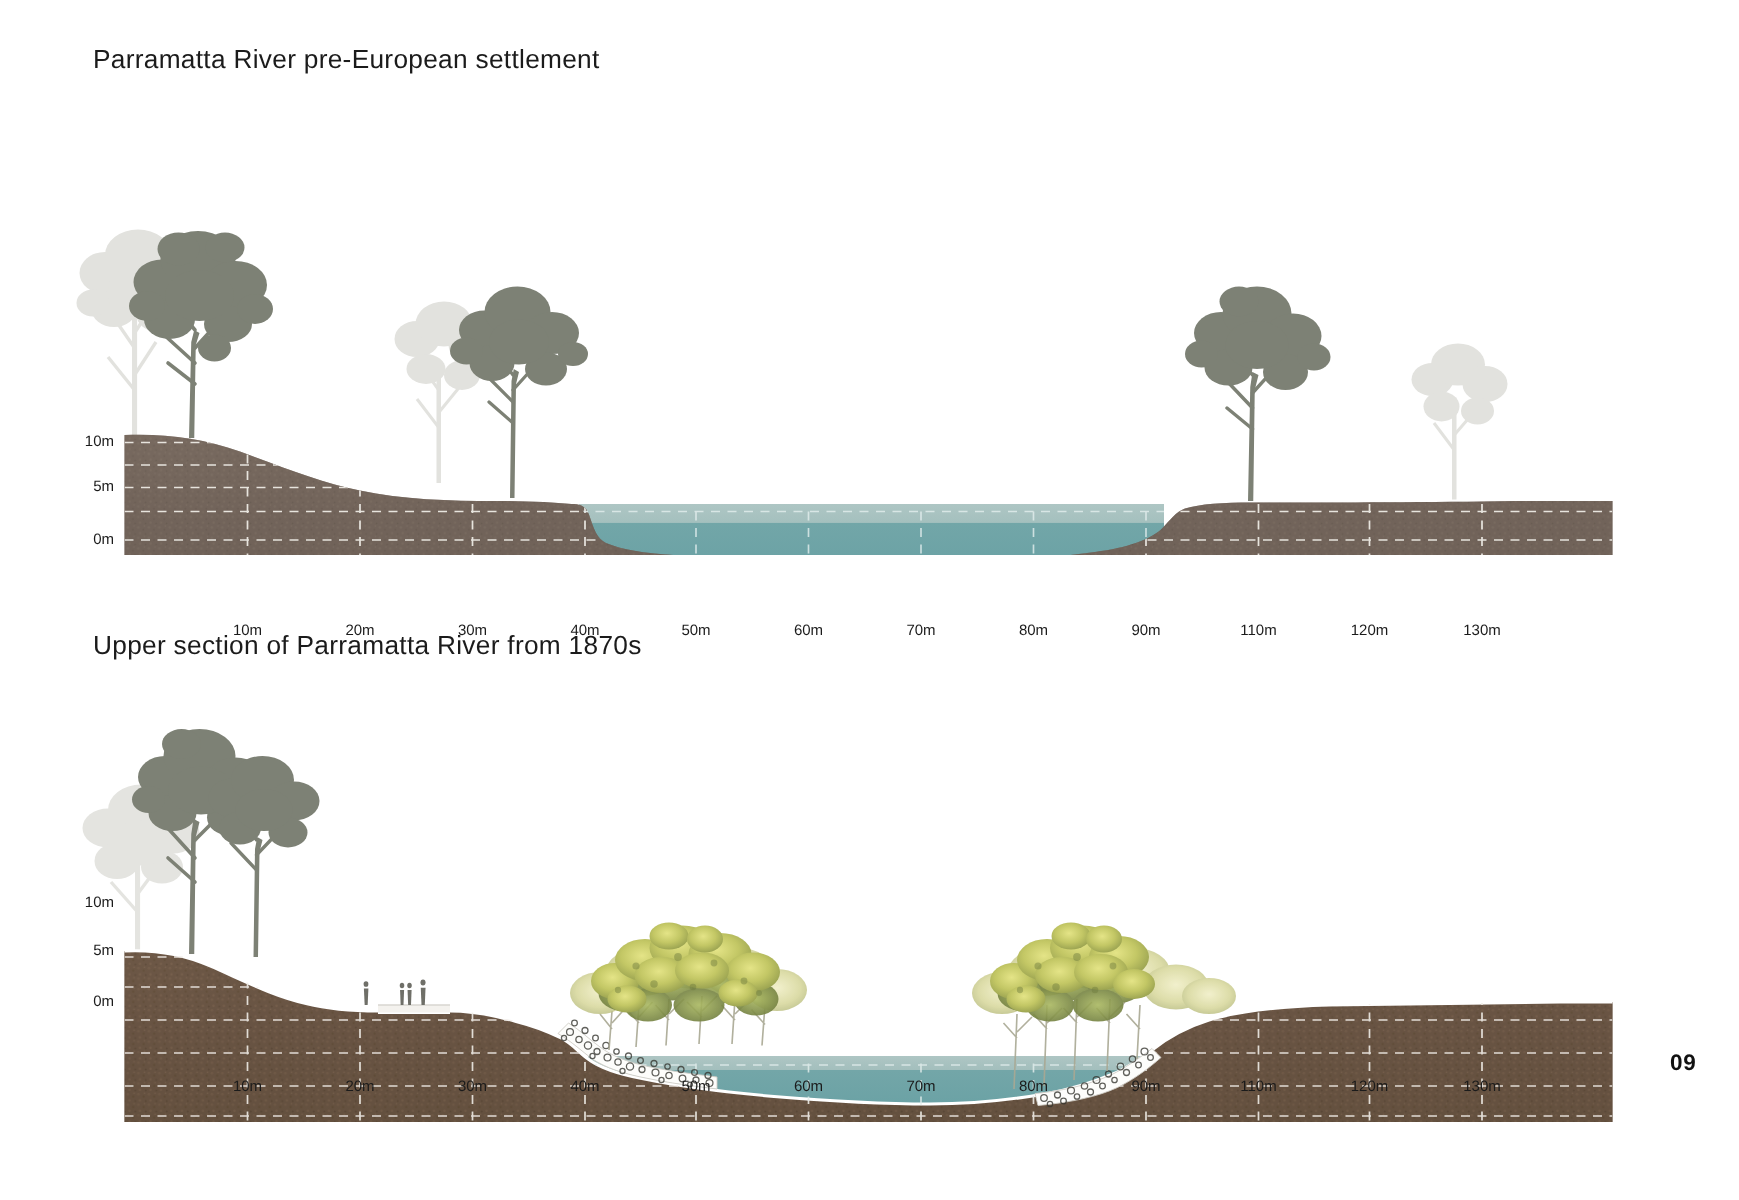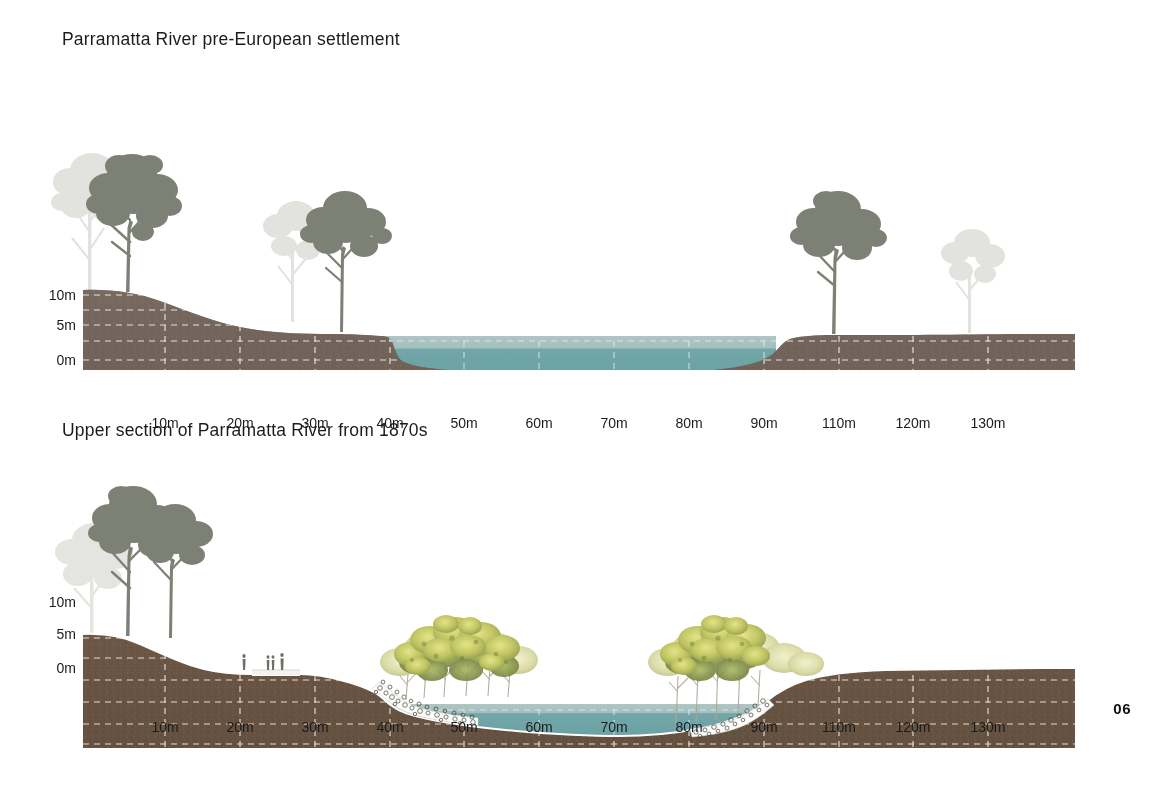--- a/index.html
+++ b/index.html
@@ -48,21 +48,21 @@
     width: 1159px;
   }
   #section-1 { top: 70px;  height: 300px; }
   #section-2 { top: 448px; height: 300px; }
 
   .section-svg { display: block; }
 
   
   .ylab, .xlab {
     position: absolute;
-    font-size: 14px;
+    font-size: 10px;
     color: #1b1b1b;
     white-space: nowrap;
   }
   .ylab { text-align: right; transform: translateY(-50%); }
   .xlab { transform: translateX(-50%); }
 </style>
 </head>
 <body>
 
 <div class="page">
@@ -652,15 +652,15 @@
       <div class="xlab" style="left:539px; top:271px;">60m</div>
       <div class="xlab" style="left:614px; top:271px;">70m</div>
       <div class="xlab" style="left:689px; top:271px;">80m</div>
       <div class="xlab" style="left:764px; top:271px;">90m</div>
       <div class="xlab" style="left:839px; top:271px;">110m</div>
       <div class="xlab" style="left:913px; top:271px;">120m</div>
       <div class="xlab" style="left:988px; top:271px;">130m</div>
     </div>
   </div>
 
-  <div class="page-number">06</div>
+  <div class="page-number">09</div>
 
 </div>
 
 </body></html>

